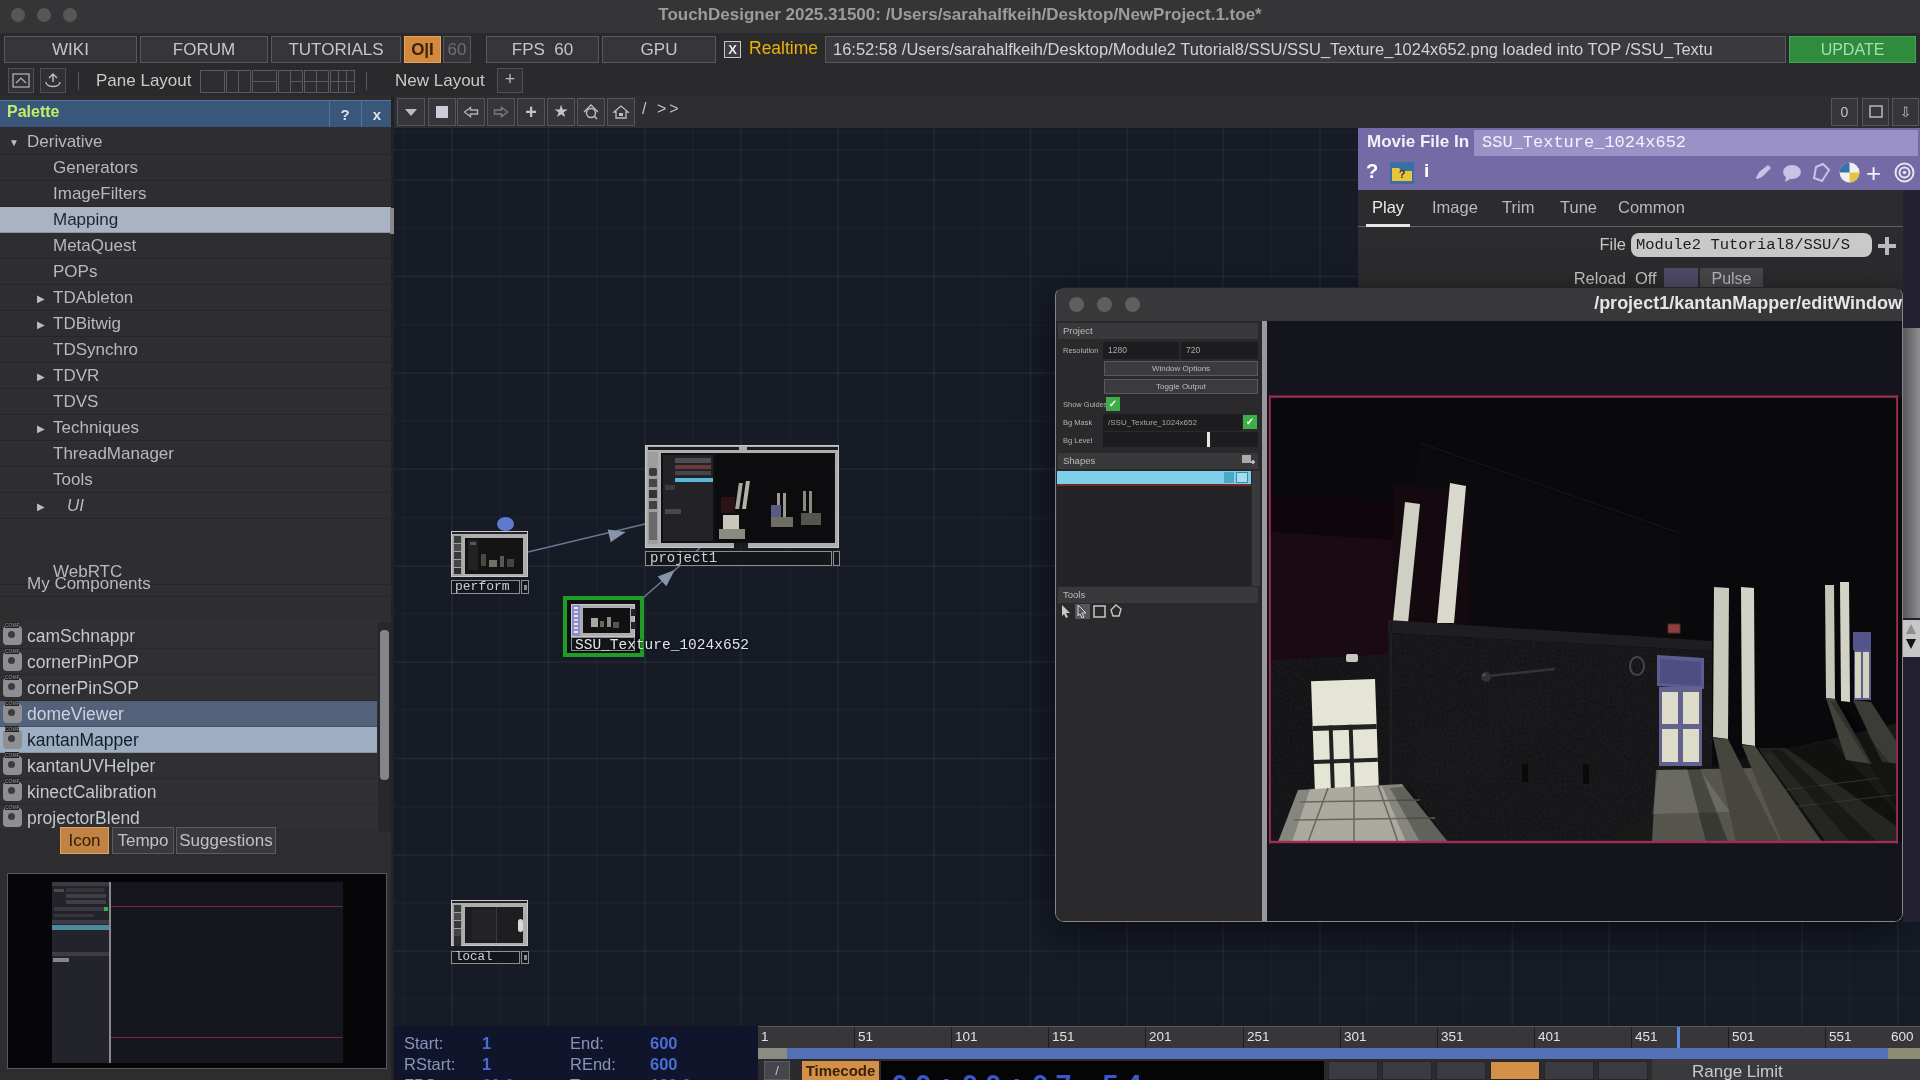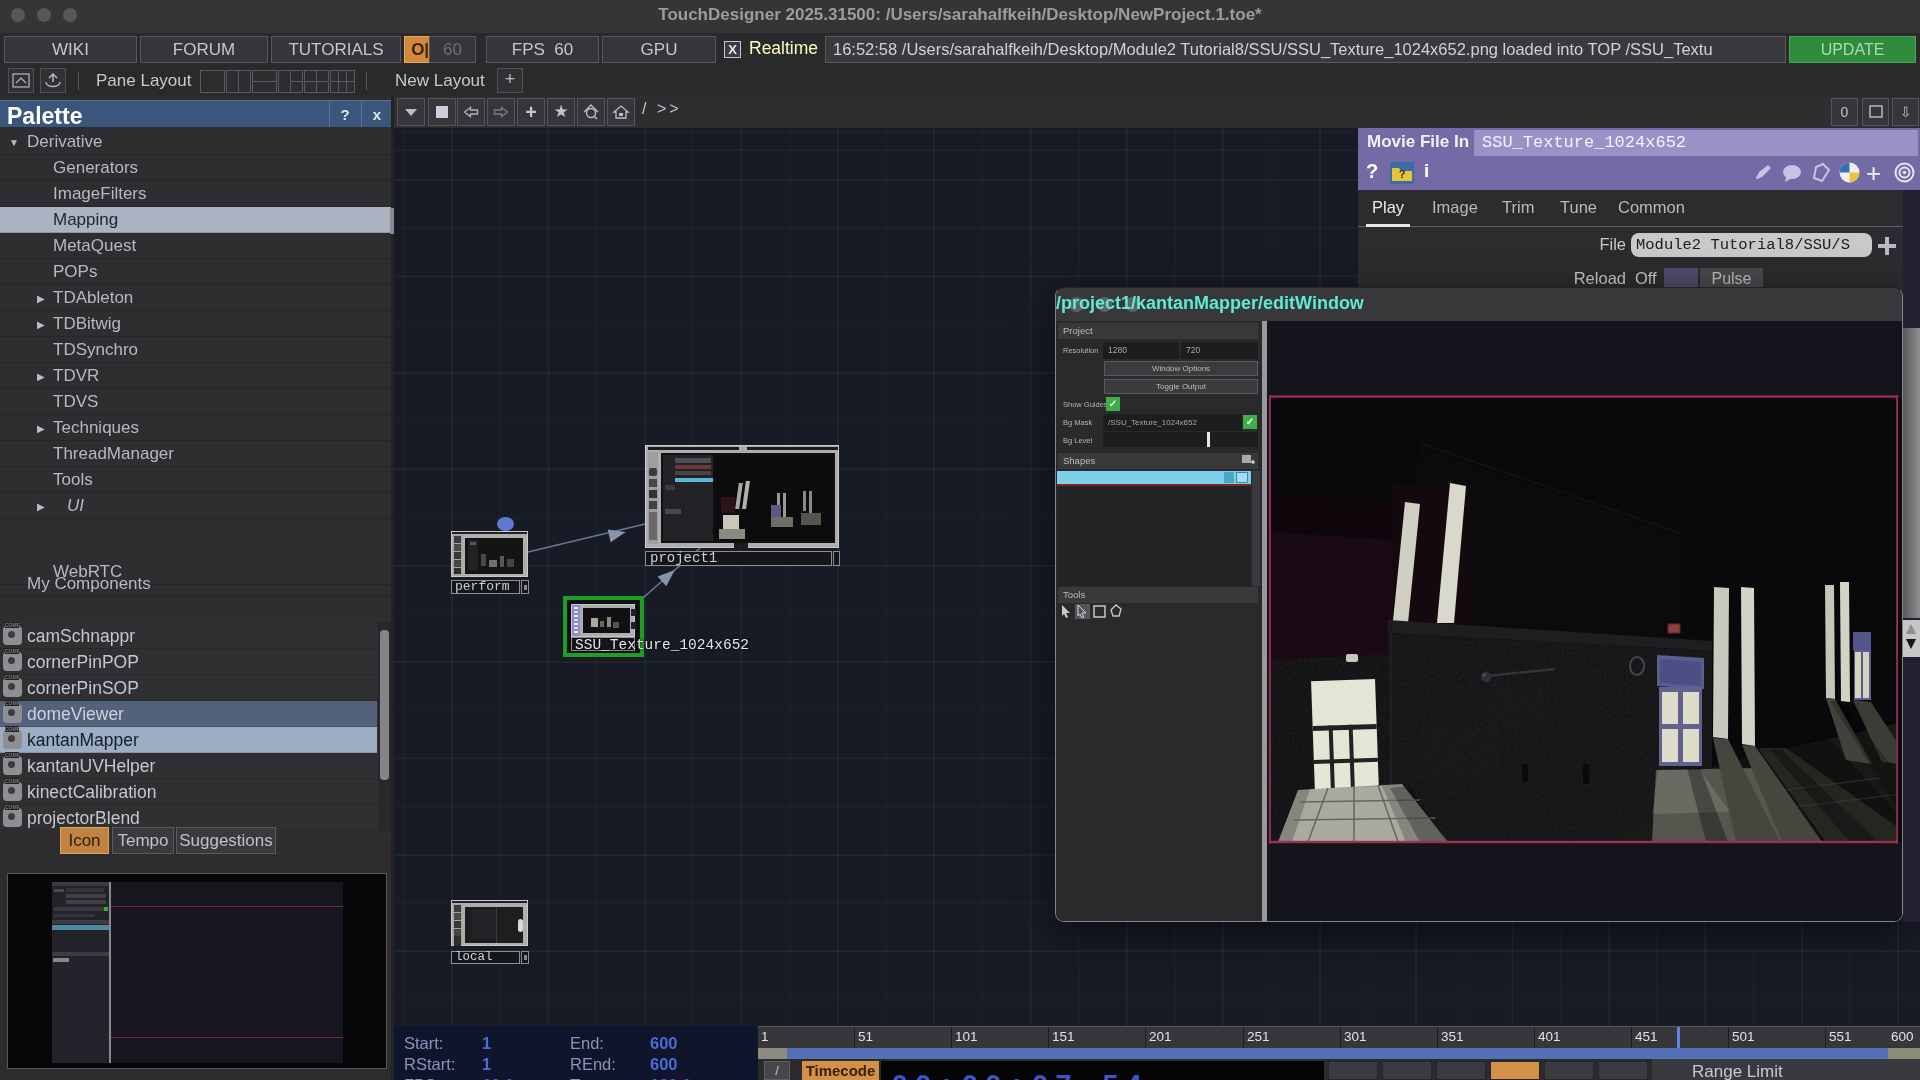--- a/index.html
+++ b/index.html
@@ -18,21 +18,21 @@
 #update-btn { left:1789px; top:3px; width:127px; height:27px; background:#2e8c3c; border:1px solid #4aa258; color:#aadcb4; font-size:16px; text-align:center; line-height:25px; }
 
 #toolbar2 { left:0; top:66px; width:1920px; height:30px; background:#2a2a2c; }
 .t2btn { top:2px; width:26px; height:25px; background:#313134; border:1px solid #505056; color:#b8b8c0; text-align:center; line-height:23px; font-size:14px; }
 .laybtn { top:4px; width:25px; height:23px; background:#2d2d30; border:1px solid #5a5a60; }
 .t2txt { top:5px; color:#c9c9c9; font-size:17px; }
 .t2div { top:6px; width:1px; height:18px; background:#5a5a60; }
 
 #palette { left:0; top:96px; width:392px; height:984px; background:#2d2d2f; }
 #pal-header { left:0; top:4px; width:392px; height:27px; background:#3a577b; border-top:1px solid #54749c; }
-#pal-header b { color:#ffffff; font-size:23px; position:absolute; left:7px; top:2px; }
+#pal-header b { color:#bef264; font-size:16px; position:absolute; left:7px; top:2px; }
 .palhb { top:0px; height:27px; width:31px; border-left:1px solid #54749c; color:#dde5ef; text-align:center; font-weight:bold; font-size:15px; line-height:27px; }
 #tree { left:0; top:31px; width:392px; height:578px; background:#2e2e30; color:#b5b9c2; font-size:17px; }
 .trow { position:absolute; left:0; width:392px; height:26px; line-height:26px; border-bottom:1px solid rgba(0,0,0,0.16); }
 .tsel { background:#a9b3c1; color:#1d2530; }
 .arr { position:absolute; font-size:10px; color:#b9bdc6; }
 #comp-list { left:0; top:525px; width:392px; height:212px; background:#303032; }
 .crow { position:absolute; left:0px; width:377px; height:26px; line-height:26px; color:#c3c7cf; font-size:17.5px; border-bottom:1px solid rgba(0,0,0,0.14); }
 .cicon { position:absolute; left:3px; top:3px; width:19px; height:19px; background:#8f8f93; border-radius:4px; }
 .cicon:before { content:""; position:absolute; left:5px; top:5px; width:7px; height:7px; border-radius:50%; background:#3c3c40; }
 .ctag { position:absolute; left:2px; top:-4px; width:14px; height:6px; background:#222; color:#999; font-size:5px; line-height:6px; text-align:center; overflow:hidden; }
@@ -70,21 +70,21 @@
 #pp-underline { position:absolute; left:8px; top:34px; width:44px; height:3px; background:#e8e8e8; }
 .pp-row { position:absolute; left:0; width:562px; height:26px; color:#c8c8c8; font-size:16.5px; }
 #pp-file-field { position:absolute; left:273px; top:1px; width:241px; height:24px; background:#c9c9c9; color:#1c1c1c; font-family:"Liberation Mono",monospace; font-size:15.5px; line-height:24px; padding-left:5px; overflow:hidden; white-space:nowrap;border-radius:8px; }
 #pp-toggle { position:absolute; left:306px; top:2px; width:34px; height:21px; background:#524c6a; }
 #pp-pulse { position:absolute; left:342px; top:2px; width:63px; height:21px; background:#49494d; color:#bcbcbc; text-align:center; line-height:21px; font-size:16px; }
 
 
 #editwin { left:1055px; top:287px; width:848px; height:635px; background:#2a2a2c; border-radius:9px; box-shadow:0 10px 40px rgba(0,0,0,.55); border:1.5px solid #85858a; border-top-color:#222; overflow:hidden; }
 #ew-title { position:absolute; left:0; top:0; width:846px; height:33px; background:#38383a; border-radius:8px 8px 0 0; }
 .ewtl { position:absolute; top:9px; width:15px; height:15px; border-radius:50%; background:#5f5f5f; }
-#ew-title-text { position:absolute; width:100%; top:5px; text-align:left; color:#5eead4; font-size:18px; font-weight:bold; }
+#ew-title-text { position:absolute; width:100%; top:5px; text-align:right; color:#e5e5e5; font-size:18px; font-weight:bold; }
 #ew-left { position:absolute; left:0px; top:33px; width:206px; height:600px; background:#2a2a2c; }
 .ew-hdr { position:absolute; left:2px; width:200px; height:16px; background:#39393b; color:#bdbdbd; font-size:9.5px; line-height:16px; padding-left:5px; }
 .ew-lbl { position:absolute; left:7px; color:#b4b4b4; font-size:7.5px; }
 .ew-field { position:absolute; background:#1d1d1f; color:#a8a8a8; font-size:8.5px; line-height:17px; padding-left:5px; }
 .ew-btn { position:absolute; left:48px; width:154px; height:15px; background:#3b3b3d; border:1px solid #59595f; color:#bdbdbd; font-size:8px; text-align:center; line-height:13px; }
 .ew-check { position:absolute; width:14px; height:14px; background:#3fae49; color:#fff; font-size:10px; text-align:center; line-height:14px; font-weight:bold; }
 #ew-divider { position:absolute; left:206px; top:33px; width:5px; height:600px; background:#99999d; }
 #ew-right { position:absolute; left:211px; top:33px; width:635px; height:600px; background:#14141c; overflow:hidden; }
 #pscroll-track { left:1903px; top:190px; width:17px; height:732px; background:#232032; }
 #pscroll-thumb { left:1903px; top:328px; width:17px; height:290px; background:linear-gradient(90deg,#58585a,#8f8f91); }
@@ -109,25 +109,25 @@
     <div class="abs tl" style="left:37px;"></div>
     <div class="abs tl" style="left:63px;"></div>
     <div class="abs" id="title-text">TouchDesigner 2025.31500: /Users/sarahalfkeih/Desktop/NewProject.1.toe*</div>
   </div>
 
   <div class="abs" id="menurow">
     <div class="abs mbtn" style="left:4px; width:133px;">WIKI</div>
     <div class="abs mbtn" style="left:140px; width:128px;">FORUM</div>
     <div class="abs mbtn" style="left:271px; width:130px;">TUTORIALS</div>
     <div class="abs mbtn" style="left:404px; width:37px; background:#d2893e; border-color:#e5a75f; color:#3a2208; font-weight:bold;">O|I</div>
-    <div class="abs mbtn" style="left:429px; width:47px; color:#6e6e74;">60</div>
+    <div class="abs mbtn" style="left:443px; width:28px; color:#6e6e74;">60</div>
     <div class="abs mbtn" style="left:486px; width:113px;">FPS&nbsp;&nbsp;60</div>
     <div class="abs mbtn" style="left:602px; width:114px;">GPU</div>
     <div class="abs" style="left:724px; top:8px; width:17px; height:17px; background:#3c3c44; border:1px solid #c6c6ce; color:#e8e8f0; font-size:13px; line-height:15px; text-align:center; font-weight:bold;">X</div>
-    <div class="abs" style="left:749px; top:5px; color:#fef9c3; font-size:17.5px;text-align:right;">Realtime</div>
+    <div class="abs" style="left:749px; top:5px; color:#eab308; font-size:17.5px;text-align:right;">Realtime</div>
     <div class="abs" id="status-field">16:52:58 /Users/sarahalfkeih/Desktop/Module2 Tutorial8/SSU/SSU_Texture_1024x652.png loaded into TOP /SSU_Textu</div>
     <div class="abs" id="update-btn">UPDATE</div>
   </div>
 
   <div class="abs" id="toolbar2">
     <div class="abs t2btn" style="left:8px;"><svg width="24" height="23">
           <rect x="4" y="5" width="16" height="13" fill="none" stroke="#b8b8c0" stroke-width="1.2"></rect>
           <path d="M7 14 L12 9 L17 14" fill="none" stroke="#b8b8c0" stroke-width="1.2"></path>
         </svg></div>
     <div class="abs t2btn" style="left:40px;"><svg width="24" height="23">

